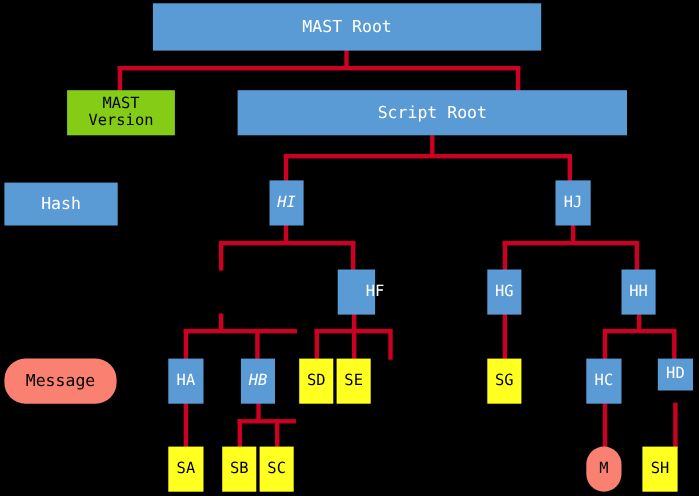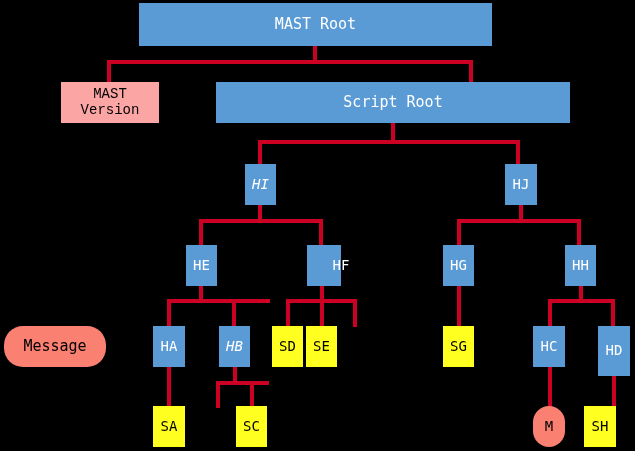--- a/index.html
+++ b/index.html
@@ -17,21 +17,21 @@
     align-items:center;
     justify-content:center;
     text-align:center;
     line-height:1.12;
     white-space:pre-line;
     z-index:3;
   }
   .blue{background:#5B9BD5;color:#ffffff;}
   .yellow{background:#FFFF20;color:#000000;}
   .pink{background:#FA8072;color:#000000;border-radius:19px;}
-  .peach{background:#fca5a5;color:#000000;font-family:Liberation Mono, monospace;}
+  .peach{background:#84cc16;color:#000000;}
   .f14{font-size:14px;}
   .f15{font-size:15px;}
   .edge{position:absolute;background:#CC0022;z-index:1;}
   .vline{width:4px;}
   .hline{height:4px;}
 </style>
 </head>
 <body>
 
 <div id="root">
@@ -78,43 +78,44 @@
 
   <div class="edge vline" style="left:233px;top:366px;height:17px;"></div>
   <div class="edge hline" style="left:216px;top:381px;width:53px;"></div>
   <div class="edge vline" style="left:216px;top:381px;height:27px;"></div>
   <div class="edge vline" style="left:250px;top:381px;height:27px;"></div>
 
   <div class="edge vline" style="left:548px;top:366px;height:42px;"></div>
 
   <div class="edge vline" style="left:612px;top:366px;height:42px;"></div>
 
+  <div class="node blue f15" style="left:4px;top:166px;width:103px;height:39px;">Hash</div>
   <div class="node pink f15" style="left:4px;top:326px;width:102px;height:41px;">Message</div>
 
   <div class="node blue f15" style="left:139px;top:3px;width:353px;height:43px;">MAST Root</div>
 
   <div class="node peach f14" style="left:61px;top:82px;width:98px;height:41px;">MAST
 Version</div>
 
   <div class="node blue f15" style="left:216px;top:82px;width:354px;height:41px;">Script Root</div>
 
   <div class="node blue f14" style="left:245px;top:164px;width:31px;height:41px;font-style:italic;">HI</div>
   <div class="node blue f14" style="left:505px;top:164px;width:32px;height:41px;">HJ</div>
 
-  <div class="node blue f14" style="left:186px;top:245px;width:31px;height:41px;">HE</div>
   <div class="node blue f14" style="left:307px;top:245px;width:31px;height:41px;padding-left:34px;">HF</div>
   <div class="node blue f14" style="left:443px;top:245px;width:31px;height:41px;">HG</div>
   <div class="node blue f14" style="left:565px;top:245px;width:31px;height:41px;">HH</div>
 
   <div class="node blue f14" style="left:153px;top:326px;width:32px;height:41px;">HA</div>
   <div class="node blue f14" style="left:219px;top:326px;width:31px;height:41px;font-style:italic;">HB</div>
   <div class="node yellow f14" style="left:272px;top:326px;width:31px;height:41px;">SD</div>
   <div class="node yellow f14" style="left:306px;top:326px;width:31px;height:41px;">SE</div>
   <div class="node yellow f14" style="left:443px;top:326px;width:31px;height:41px;">SG</div>
   <div class="node blue f14" style="left:533px;top:326px;width:32px;height:41px;">HC</div>
-  <div class="node blue f14" style="left:598px;top:326px;width:32px;height:50px;">HD</div>
+  <div class="node blue f14" style="left:598px;top:326px;width:32px;height:29px;">HD</div>
 
   <div class="node yellow f14" style="left:153px;top:406px;width:32px;height:41px;">SA</div>
+  <div class="node yellow f14" style="left:202px;top:406px;width:31px;height:41px;">SB</div>
   <div class="node yellow f14" style="left:236px;top:406px;width:31px;height:41px;">SC</div>
   <div class="node pink f14" style="left:533px;top:406px;width:32px;height:41px;">M</div>
   <div class="node yellow f14" style="left:584px;top:406px;width:32px;height:41px;">SH</div>
 
 </div>
 
 </body></html>

